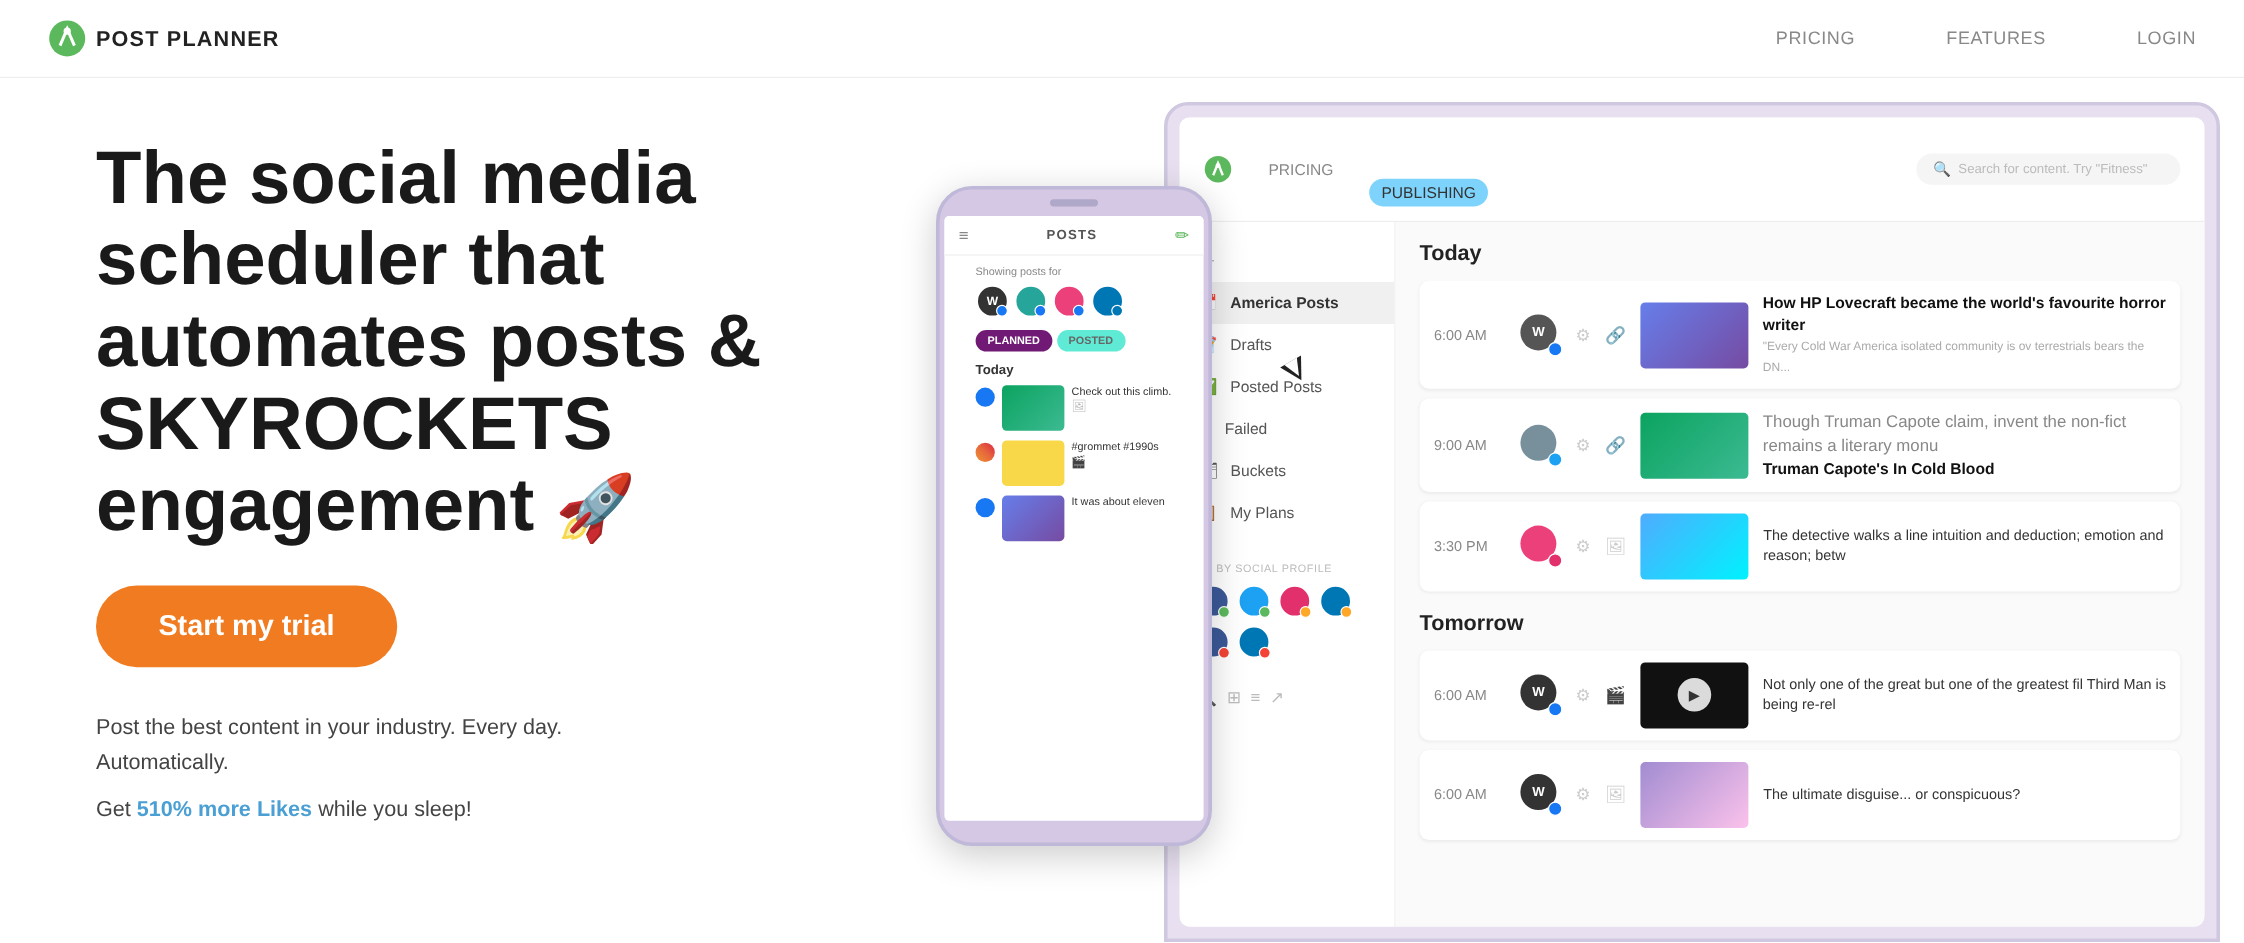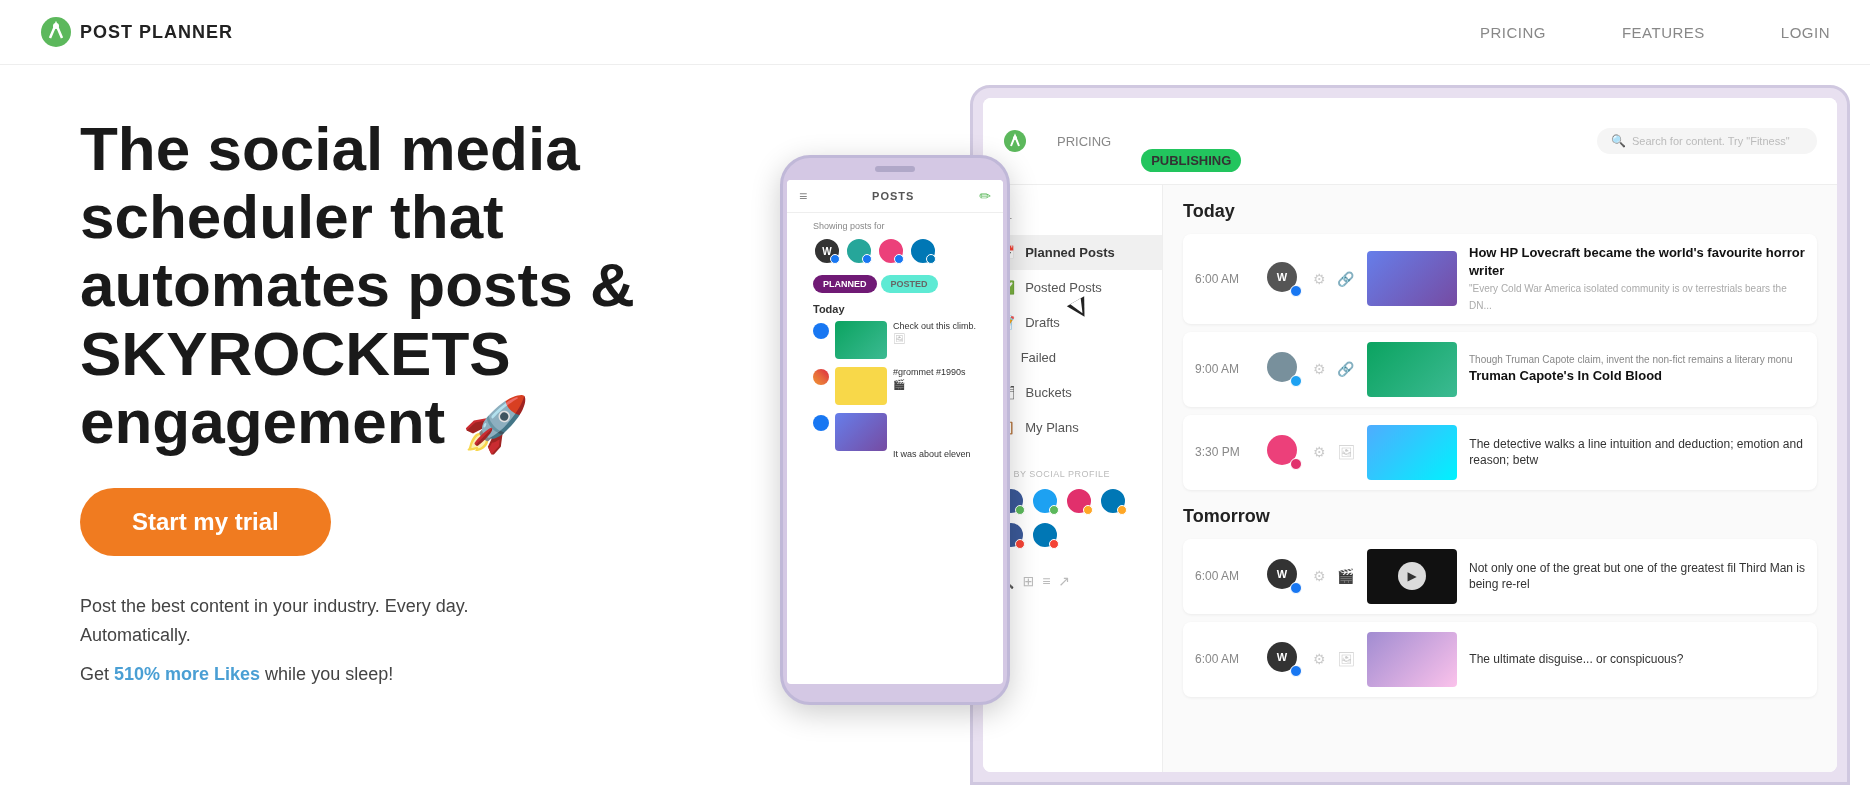--- a/index.html
+++ b/index.html
@@ -139,24 +139,24 @@
       border-bottom: 1px solid #eee;
       gap: 20px;
     }
     .app-nav-item {
       font-size: 13px;
       color: #888;
       cursor: pointer;
       padding: 4px 10px;
     }
     .app-nav-item.active {
-      background: #22c55e;
+      background: #7dd3fc;
       border-radius: 20px;
       color: #333;
-      font-weight: 700;
+      font-weight: 400;
       margin-top: 39px;
     }
     .app-search {
       margin-left: auto;
       display: flex;
       align-items: center;
       background: #f5f5f5;
       border-radius: 20px;
       padding: 6px 14px;
       gap: 6px;
@@ -447,29 +447,29 @@
           </div>
         </div>
 
         <div class="app-body">
 
           <div class="app-sidebar">
             <div class="sidebar-collapse">←</div>
 
             <div class="sidebar-item active">
               <span style="font-size:13px;">📅</span>
-              <span>Planned Posts</span>
+              <span>America Posts</span>
+            </div>
+            <div class="sidebar-item">
+              <span style="font-size:13px;">📝</span>
+              <span>Drafts</span>
             </div>
             <div class="sidebar-item">
               <span style="font-size:13px;">✅</span>
               <span>Posted Posts</span>
-            </div>
-            <div class="sidebar-item">
-              <span style="font-size:13px;">📝</span>
-              <span>Drafts</span>
             </div>
             <div class="sidebar-item">
               <span style="font-size:13px;">⚠</span>
               <span>Failed</span>
             </div>
             <div class="sidebar-item">
               <span style="font-size:13px;">🗂</span>
               <span>Buckets</span>
             </div>
             <div class="sidebar-item">
@@ -532,21 +532,21 @@
             <div class="post-item">
               <span class="post-time">9:00 AM</span>
               <div style="position:relative;width:34px;height:34px;flex-shrink:0;">
                 <div style="width:30px;height:30px;border-radius:50%;background:#78909c;"></div>
                 <div class="social-tw" style="position:absolute;bottom:-1px;right:-1px;width:12px;height:12px;border-radius:50%;border:1px solid #fff;background:#1da1f2;"></div>
               </div>
               <span style="font-size:14px;color:#ccc;cursor:pointer;">⚙</span>
               <span style="font-size:14px;color:#ccc;cursor:pointer;">🔗</span>
               <div class="post-thumb img-teal" style="width:90px;height:55px;border-radius:4px;flex-shrink:0;"></div>
               <div class="post-text">
-                <div style="font-size:10px;color:#888;">Though Truman Capote claim, invent the non-fict remains a literary monu</div>
+                <div style="font-size:14px;color:#888;">Though Truman Capote claim, invent the non-fict remains a literary monu</div>
                 <strong>Truman Capote's In Cold Blood</strong>
               </div>
             </div>
 
             <div class="post-item">
               <span class="post-time">3:30 PM</span>
               <div style="position:relative;width:34px;height:34px;flex-shrink:0;">
                 <div style="width:30px;height:30px;border-radius:50%;background:#ec407a;"></div>
                 <div style="position:absolute;bottom:-1px;right:-1px;width:12px;height:12px;border-radius:50%;border:1px solid #fff;background:#e1306c;"></div>
               </div>
@@ -652,21 +652,21 @@
               <div class="phone-post-icons">
                 <span style="font-size:10px;color:#bbb;">🎬</span>
               </div>
             </div>
           </div>
 
           <div class="phone-post">
             <div style="width:16px;height:16px;border-radius:50%;background:#1877f2;flex-shrink:0;margin-top:2px;"></div>
             <div style="width:52px;height:38px;border-radius:4px;background:linear-gradient(135deg,#667eea,#764ba2);flex-shrink:0;"></div>
             <div>
-              <div style="font-size:9px;color:#333;margin-top:36px;">It was about eleven</div>
+              <div style="font-size:9px;color:#333;">It was about eleven</div>
             </div>
           </div>
 
         </div>
       </div>
     </div>
 
   </div>
 </div>
 

